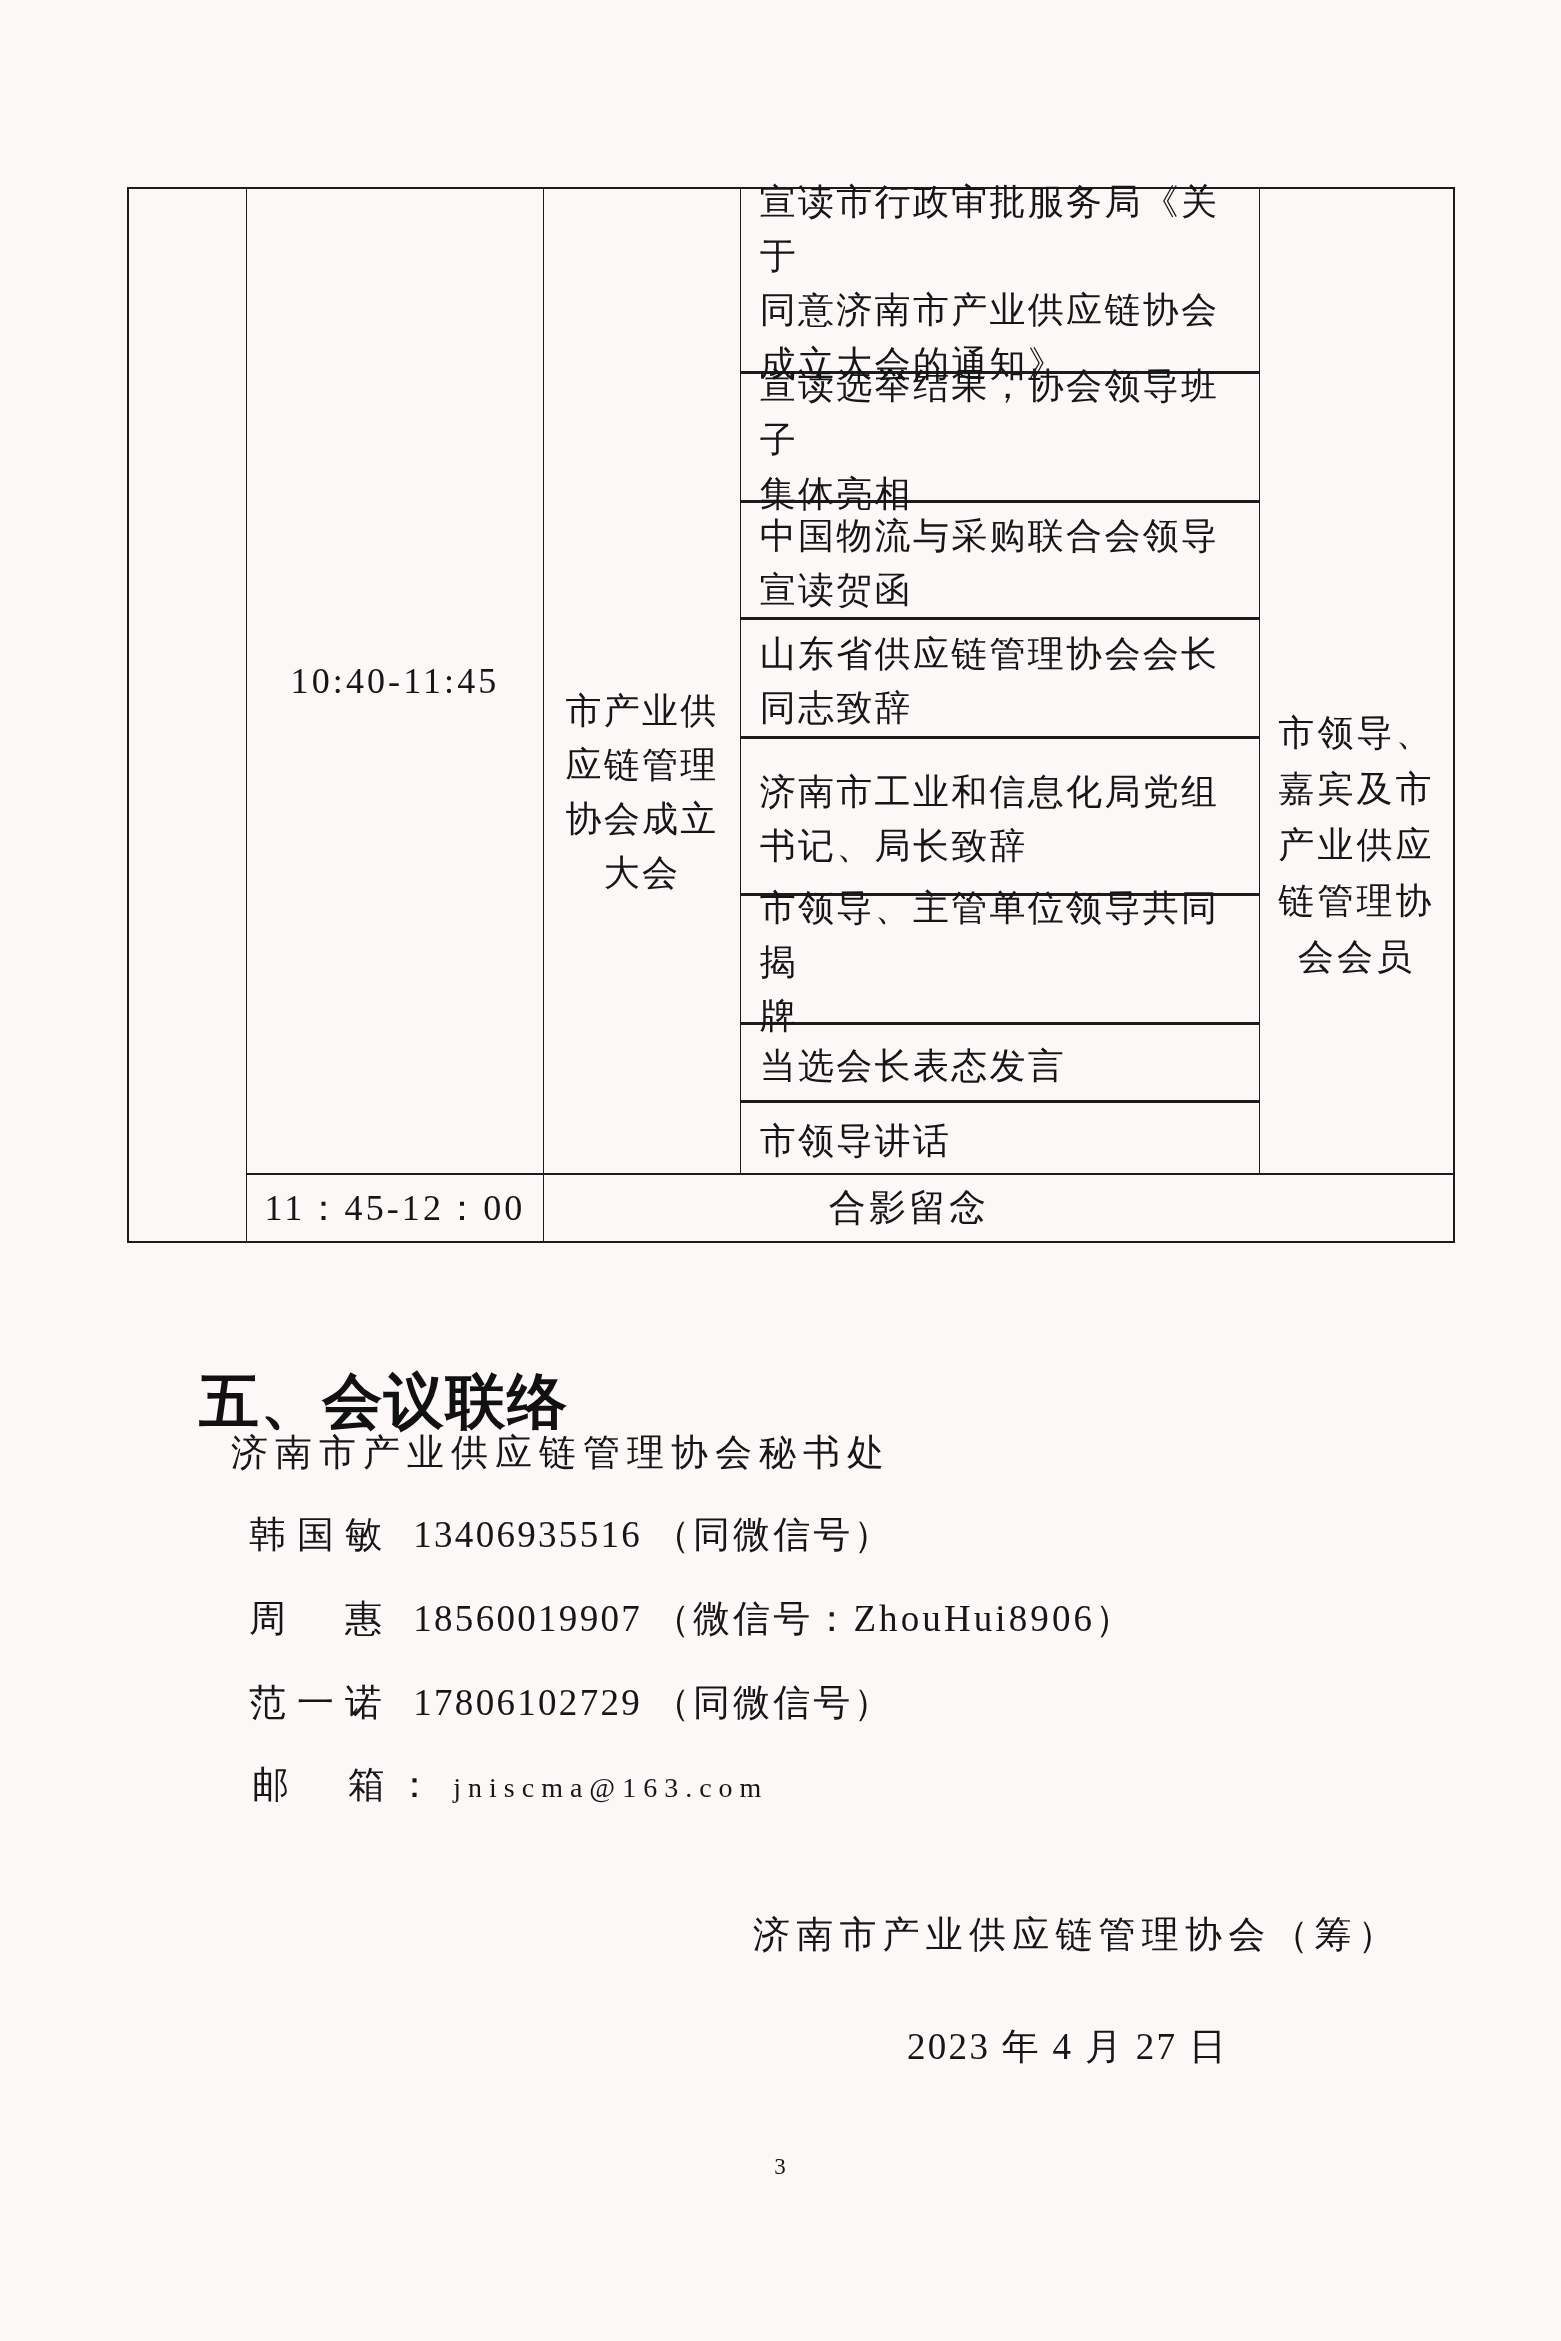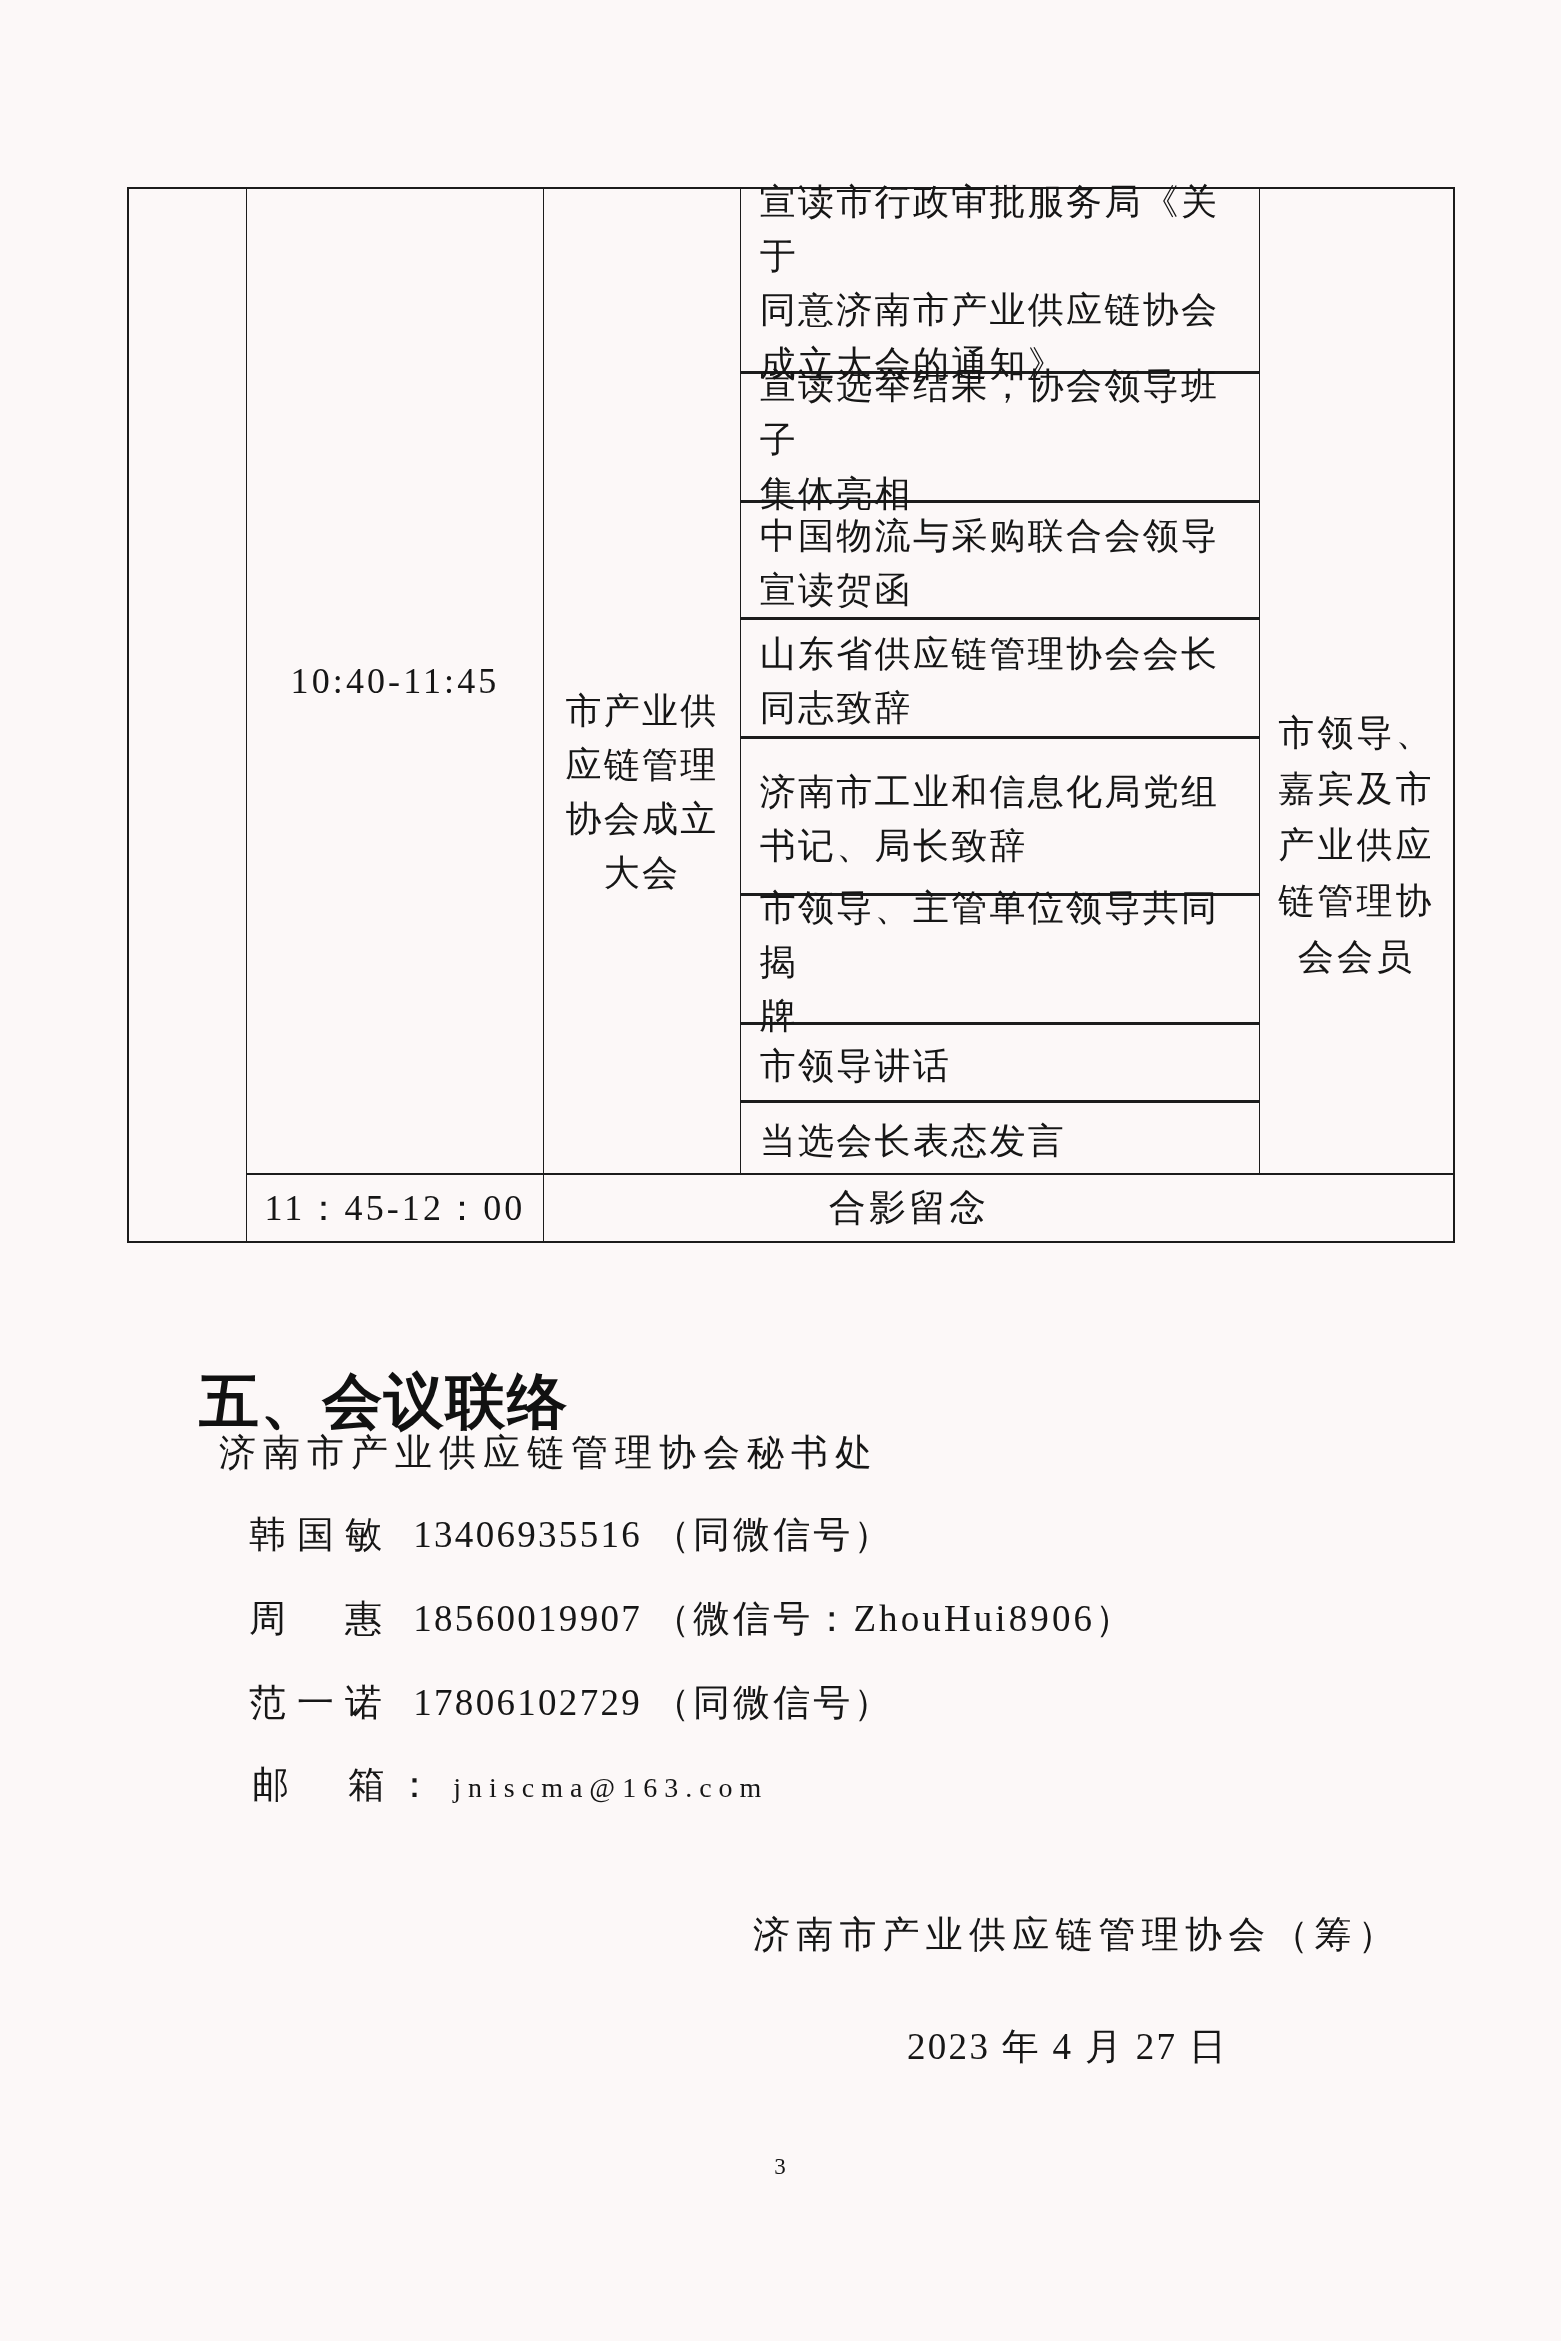--- a/index.html
+++ b/index.html
@@ -84,21 +84,21 @@
   .abs { position:absolute; white-space:nowrap; }
 
   .section-heading {
     left:199px; top:1362px;
     font-family:"Liberation Sans","DejaVu Sans",sans-serif;
     font-weight:bold;
     font-size:60px; letter-spacing:1.6px;
     color:#111;
   }
   .secretariat {
-    left:219px; top:1428px;
+    left:231px; top:1428px;
     font-size:37px; letter-spacing:7px;
   }
   .contact-line { left:249px; font-size:37px; }
   .contact-line.l1 { top:1510px;text-align:center; }
   .contact-line.l2 { top:1594px; }
   .contact-line.l3 { top:1678px; }
   .contact-name { letter-spacing:11px; }
   .contact-phone { letter-spacing:2.3px; margin-left:11px; margin-right:1.6px; font-size:37px; }
   .contact-note { letter-spacing:3.1px; }
 
@@ -142,22 +142,22 @@
         <div class="sub">宣读选举结果，协会领导班子
 集体亮相</div>
         <div class="sub">中国物流与采购联合会领导
 宣读贺函</div>
         <div class="sub">山东省供应链管理协会会长
 同志致辞</div>
         <div class="sub">济南市工业和信息化局党组
 书记、局长致辞</div>
         <div class="sub">市领导、主管单位领导共同揭
 牌</div>
+        <div class="sub">当选会长表态发言</div>
         <div class="sub">市领导讲话</div>
-        <div class="sub">当选会长表态发言</div>
       </div>
 
       <div class="cell c5">
         <div class="c5-text">市领导、
 嘉宾及市
 产业供应
 链管理协
 会会员</div>
       </div>
     </div>

